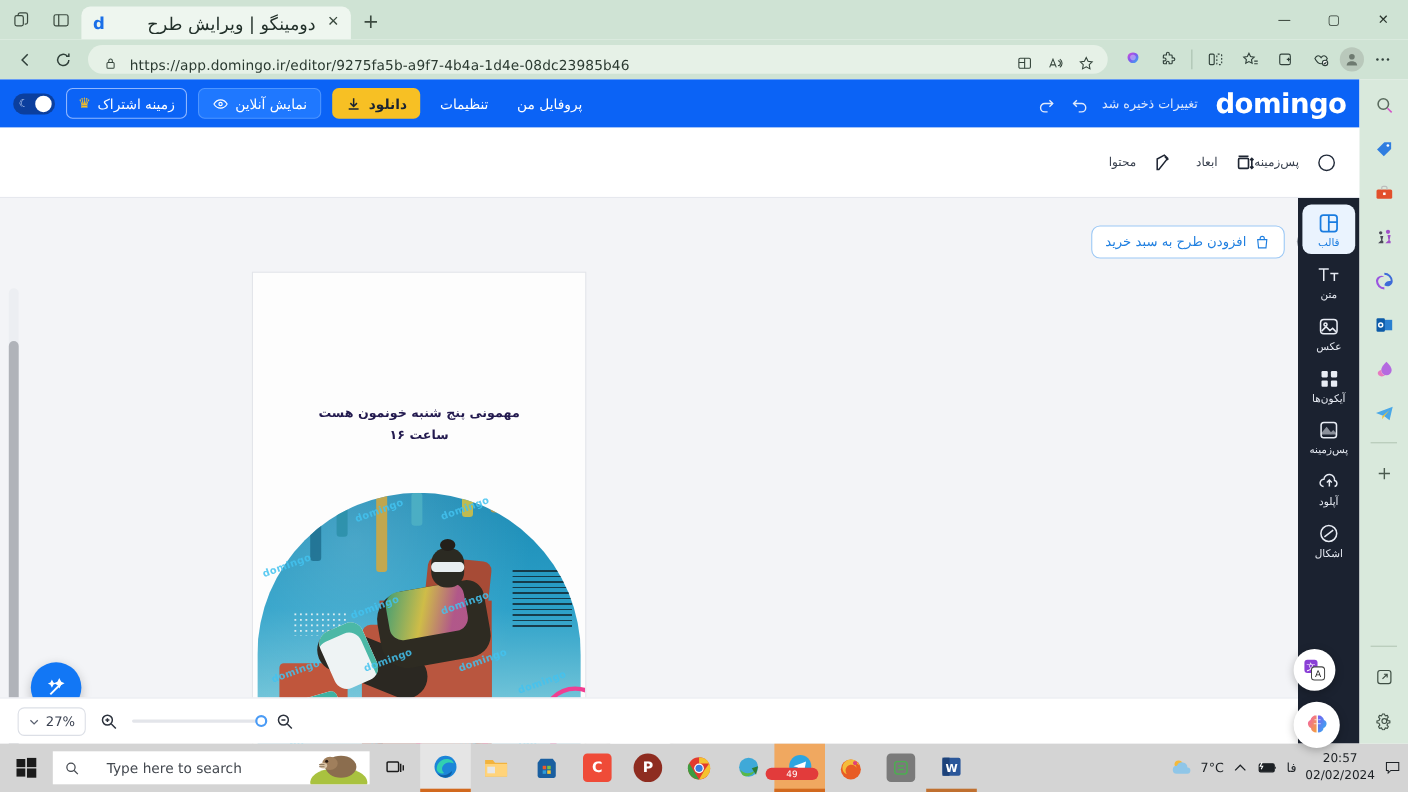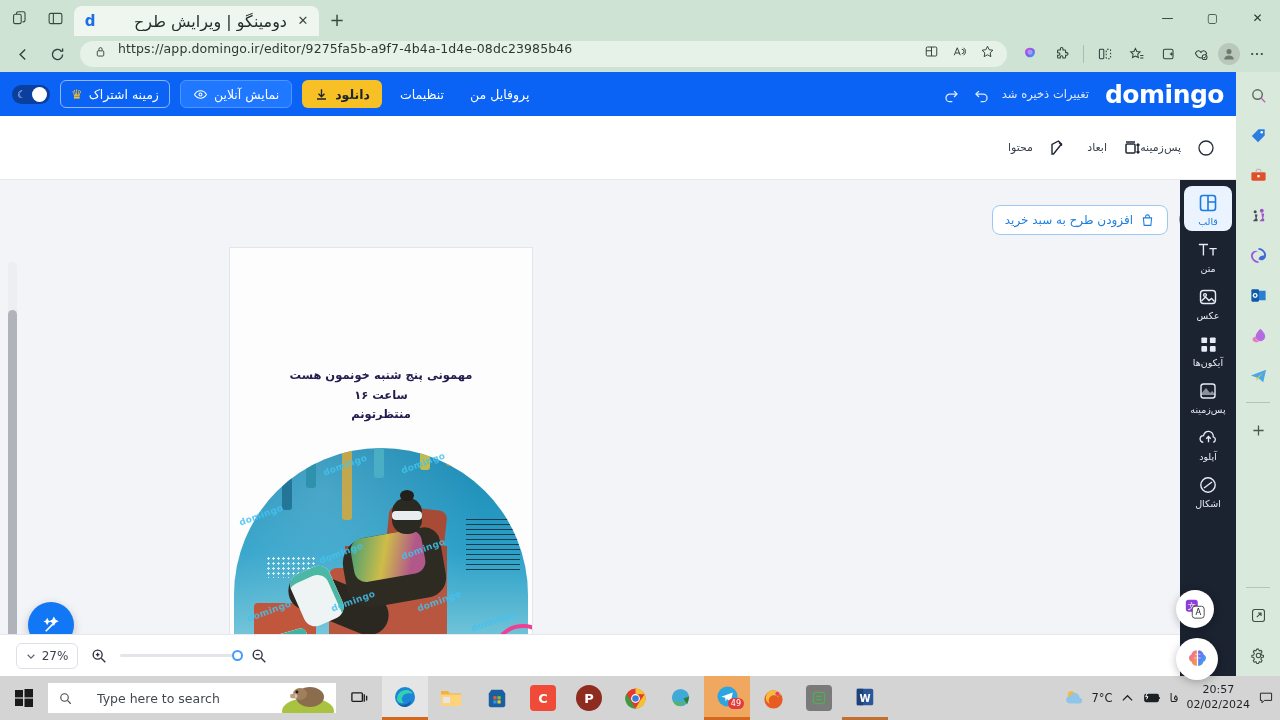--- a/index.html
+++ b/index.html
@@ -34,21 +34,21 @@
   .win-ctrl { position: absolute; right: 0; top: 0; height: 36px; display: flex; align-items: center; }
   .win-btn { width: 45px; height: 32px; font-size: 12px; color: #2a352d; display: flex; align-items: center; justify-content: center; }
 
   .browser-nav {
     position: absolute; top: 36px; left: 0; width: 1280px; height: 36px;
     background: #cfe3d4; display: flex; align-items: center; padding: 0 8px; gap: 4px;
   }
   .nav-btn { width: 30px; height: 28px; display: flex; align-items: center; justify-content: center; color: #30403a; }
   .omnibox {
     flex: 1; height: 26px; background: #e6f1e7; border-radius: 13px;
-    display: flex; align-items: flex-start; padding: 0 10px; gap: 8px; margin: 16px 4px;
+    display: flex; align-items: flex-end; padding: 0 10px; gap: 8px; margin: 16px 4px;
   }
   .omni-url { flex: 1; font-size: 12.5px; color: #2b3a31; letter-spacing: .1px; }
   .omni-ico { width: 20px; height: 20px; display: flex; align-items: center; justify-content: center; color: #33433a; }
   .nav-right { display: flex; align-items: center; gap: 2px; }
   .nav-sep { width: 1px; height: 18px; background: #a9bfae; margin: 0 4px; }
   .avatar-btn { width: 22px; height: 22px; border-radius: 50%; background: #b9c8bb; display: flex; align-items: center; justify-content: center; }
 
   
   .edge-rail {
     position: absolute; top: 72px; right: 0; width: 44px; height: 604px;
@@ -267,21 +267,21 @@
     gap: 24px; padding: 0 10px; position: relative; overflow: hidden;
   }
   .tb-search-text { font-size: 12.5px; color: #43484f; }
   .mascot { position: absolute; right: -4px; bottom: -6px; width: 64px; height: 38px; }
   .tb-item { width: 46px; height: 44px; display: flex; align-items: center; justify-content: center; position: relative; }
   .tb-item.active-edge { background: #e5e5e5; border-bottom: 3px solid #d2691e; }
   .tb-item.active-tg { background: #f0a860; border-bottom: 3px solid #d2691e; }
   .tb-item.active-word { border-bottom: 3px solid #c07030; }
   .badge {
     position: absolute; right: 6px; bottom: 8px; background: #e23b3b; color: #fff;
-    font-size: 8px; border-radius: 7px; padding: 0 3px; line-height: 11px;
+    font-size: 8px; border-radius: 7px; padding: 0 19px; line-height: 11px;
   }
   .tray { margin-left: auto; display: flex; align-items: center; gap: 8px; padding-right: 6px; height: 44px; }
   .tray-item { display: flex; align-items: center; gap: 5px; font-size: 11.5px; color: #1d2125; }
   .tray-clock { text-align: center; font-size: 11px; color: #1d2125; line-height: 1.35; }
   .icon-app { width: 26px; height: 26px; border-radius: 4px; display: flex; align-items: center; justify-content: center; font-size: 13px; font-weight: 700; color: #fff; }
 </style>
 </head>
 <body>
 
 <div class="screen">
@@ -644,21 +644,20 @@
         </svg>
         <span>افزودن طرح به سبد خرید</span>
       </div>
       <div class="info-dot">i</div>
 
       <div class="canvas-wrap">
         <div class="canvas">
           <div class="bd-sub">
             <div>مهمونی پنج شنبه خونمون هست</div>
             <div>ساعت ۱۶</div>
-            <div>منتظرتونم</div>
           </div>
 
           <div class="photo">
             <div class="photo-arc">
               <div class="deco-hang" style="left:48px;height:62px;background:#1f6f8e"></div>
               <div class="deco-hang" style="left:72px;height:40px;background:#2c8fa8"></div>
               <div class="deco-hang" style="left:108px;height:72px;background:#d8a83a"></div>
               <div class="deco-hang" style="left:140px;height:30px;background:#4fb2c4"></div>
               <div class="deco-hang" style="left:186px;height:22px;background:#d9c23e"></div>
               <div class="deco-hang" style="left:212px;height:18px;background:#cf9a38"></div>

